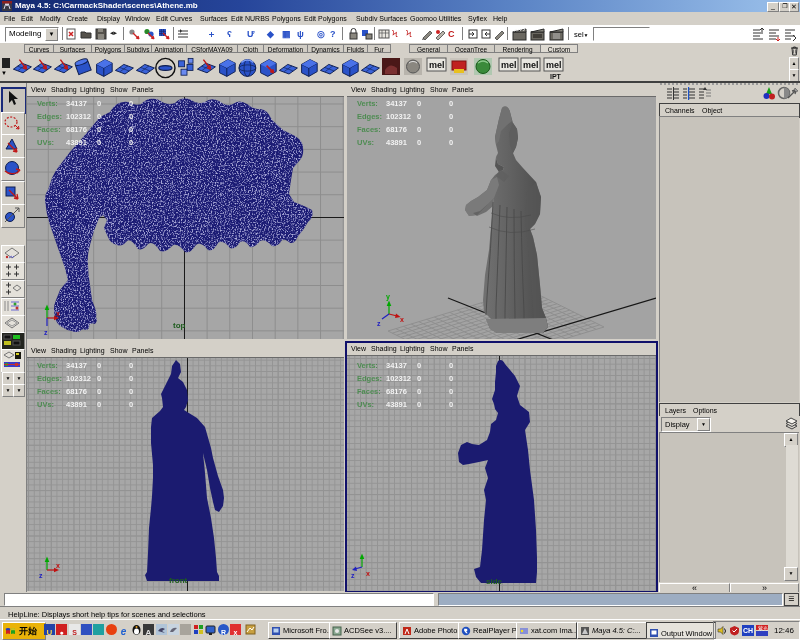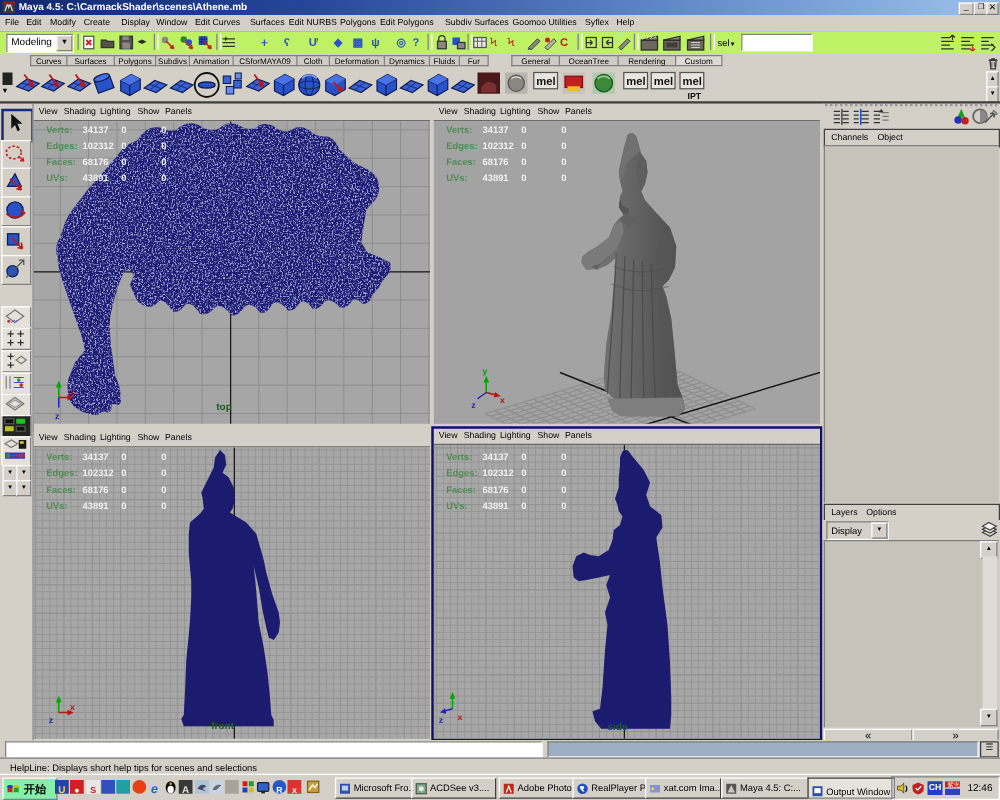--- a/index.html
+++ b/index.html
@@ -53,21 +53,21 @@
   <span class="abs" style="left:200px;top:3px;">Surfaces</span>
   <span class="abs" style="left:231px;top:3px;">Edit NURBS</span>
   <span class="abs" style="left:272px;top:3px;">Polygons</span>
   <span class="abs" style="left:304px;top:3px;">Edit Polygons</span>
   <span class="abs" style="left:356px;top:3px;">Subdiv Surfaces</span>
   <span class="abs" style="left:410px;top:3px;">Goomoo Utilities</span>
   <span class="abs" style="left:468px;top:3px;">Syflex</span>
   <span class="abs" style="left:493px;top:3px;">Help</span>
 </div>
 
-<div class="abs" style="left:0;top:25px;width:800px;height:18px;background:#bef264;" id="toolbar">
+<div class="abs" style="left:0;top:25px;width:800px;height:18px;background:#ffffff;" id="toolbar">
   <div class="abs sunken" style="left:5px;top:2px;width:52px;height:13px;background:#fff;">
     <span class="abs" style="left:3px;top:1px;font-size:8px;">Modeling</span>
     <div class="abs raised" style="right:0;top:0;width:11px;height:11px;background:#d4d0c8;text-align:center;font-size:6px;line-height:11px;">▼</div>
   </div>
   <div class="sep abs" style="left:62px;"></div>
   <svg class="abs" style="left:65px;top:3px;" width="12" height="12">
       <rect x="2" y="1" width="8" height="10" fill="#fff" stroke="#555"></rect>
       <path d="M4 4 L8 8 M8 4 L4 8" stroke="#c22" stroke-width="1.5"></path>
     </svg>
   <svg class="abs" style="left:80px;top:3px;" width="12" height="12">
@@ -720,21 +720,21 @@
   <div class="abs sunken" style="left:4px;top:1px;width:428px;height:11px;background:#fff;"></div>
   <div class="abs sunken" style="left:438px;top:1px;width:343px;height:11px;background:#9dadc2;"></div>
   <div class="abs" style="left:784px;top:1px;width:13px;height:11px;border:1px solid #404040;background:#d4d0c8;font-size:7px;line-height:10px;text-align:center;">☰</div>
 </div>
 
 <div class="abs" style="left:0;top:606px;width:800px;height:13px;background:#d4d0c8;border-top:1px solid #808080;">
   <span class="abs" style="left:8px;top:3px;font-size:7.5px;">HelpLine: Displays short help tips for scenes and selections</span>
 </div>
 
 <div class="abs" style="left:0;top:619px;width:800px;height:20px;background:#d4d0c8;border-top:1px solid #fff;" id="taskbar">
-  <div class="abs raised" style="left:2px;top:2px;width:42px;height:16px;background:#86efac;">
+  <div class="abs raised" style="left:2px;top:2px;width:42px;height:16px;background:#eab308;">
     <svg class="abs" style="left:2px;top:2px;" width="12" height="12">
         <path d="M1 4 Q3 2.5 5 4 L5 9 Q3 8 1 9 Z" fill="#d02020"></path>
         <path d="M6 4 Q8 2.5 10 4 L10 9 Q8 8 6 9 Z" fill="#20a020"></path>
         <path d="M1 4.8 Q3 3.3 5 4.8" fill="none" stroke="#2040c0" stroke-width="2"></path>
         <path d="M6 4.8 Q8 3.3 10 4.8" fill="none" stroke="#d0c020" stroke-width="2"></path>
       </svg>
     <span class="abs" style="left:16px;top:2px;font-size:9px;font-weight:bold;">开始</span>
   </div>
   <div class="qll abs" style="left:44px;background:#2343a8;"><span style="color:#f8d050;font-size:8px;font-weight:bold;">U</span></div>
   <div class="qll abs" style="left:56px;background:#d02020;"><span style="color:#fff;font-size:7px;">●</span></div>
@@ -800,21 +800,21 @@
       </svg>
       <span>RealPlayer Pl...</span>
     </div>
   <div class="tbtn abs" style="left:516px;width:55px;">
       <svg width="10" height="10" style="flex:none;">
         <rect x="1" y="2" width="8" height="6" fill="#8890d8"></rect>
         <circle cx="3" cy="5" r="1.2" fill="#f0e020"></circle>
       </svg>
       <span>xat.com  Ima...</span>
     </div>
-  <div class="tbtn abs" style="left:577px;width:64px;">
+  <div class="tbtn abs" style="left:577px;width:64px;font-style:italic;">
       <svg width="10" height="10" style="flex:none;">
         <rect x="1" y="1" width="8" height="8" fill="#555"></rect>
         <path d="M2 8 L5 2 L8 8 Z" fill="#c8c8c8"></path>
       </svg>
       <span>Maya 4.5: C:...</span>
     </div>
   <div class="tbtn abs" style="left:646px;width:64px;border:1px solid #808080;border-top-color:#404040;border-left-color:#404040;background:#e6e3dc;align-items:flex-end;">
       <svg width="10" height="10" style="flex:none;">
         <rect x="1" y="1" width="8" height="8" fill="#3050b0"></rect>
         <rect x="2.5" y="2.5" width="5" height="4" fill="#fff"></rect>

